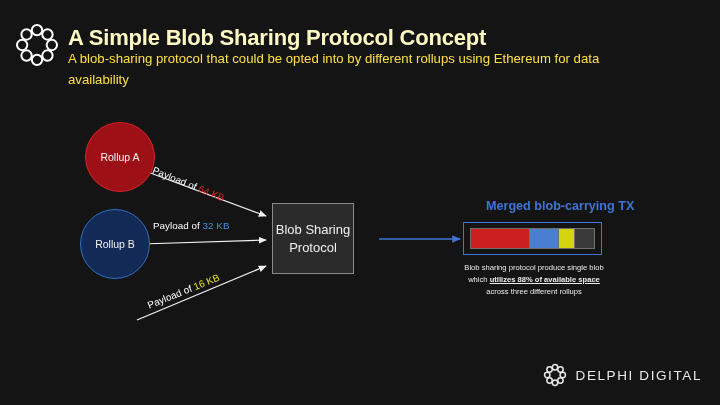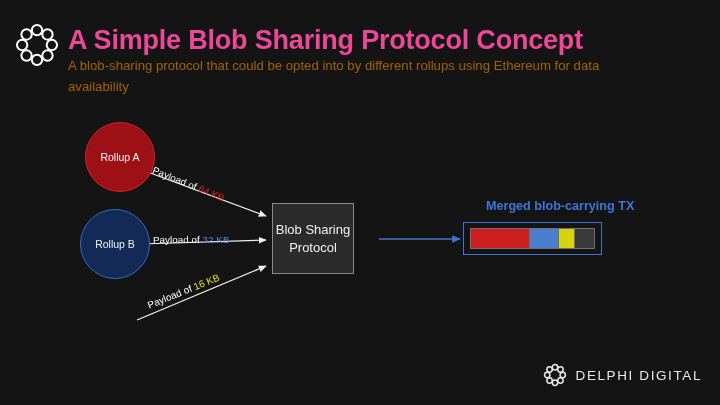--- a/index.html
+++ b/index.html
@@ -24,34 +24,34 @@
     position: absolute;
     left: 14px;
     top: 22px;
     width: 46px;
     height: 46px;
   }
   #page-title {
     position: absolute;
     left: 68px;
     top: 25px;
-    font-size: 27px;
+    font-size: 22px;
     font-weight: bold;
     letter-spacing: -0.2px;
-    color: #ec4899;
+    color: #fef9c3;
     white-space: nowrap;
   }
   #page-subtitle {
     position: absolute;
     left: 68px;
-    top: 55px;
+    top: 48px;
     width: 570px;
     font-size: 13.2px;
     line-height: 1.62;
-    color: #a16207;
+    color: #fde047;
     font-weight: normal;
   }
 
   
   .rollup {
     position: absolute;
     width: 70px;
     height: 70px;
     border-radius: 50%;
     display: flex;
@@ -112,21 +112,21 @@
     color: #ffffff;
     white-space: nowrap;
     letter-spacing: 0.05px;
   }
   #payload-a {
     left: 153px; top: 164px;
     transform: rotate(22deg);
     transform-origin: left center;
   }
   #payload-b {
-    left: 153px; top: 234px;
+    left: 153px; top: 220px;
   }
   #payload-c {
     left: 148px; top: 300px;
     transform: rotate(-22deg);
     transform-origin: left center;
   }
   .kb-red    { color: #e02020; }
   .kb-blue   { color: #4a8ce0; }
   .kb-yellow { color: #e5e32a; }
 
@@ -269,20 +269,25 @@
 
   <div id="blob-frame" style="border-color: rgb(63, 116, 214);">
     <div id="blob-bar">
         <div class="blob-seg" style="width: 48%; background: rgb(204, 31, 31);"></div>
         <div class="blob-seg" style="width: 24%; background: rgb(74, 127, 208);"></div>
         <div class="blob-seg" style="width: 12%; background: rgb(214, 212, 17);"></div>
         <div class="blob-seg" style="width: 16%; background: rgb(58, 58, 58);"></div>
       </div>
   </div>
 
+  <div id="blob-caption">
+    <span class="plain">Blob sharing protocol produce single blob</span><br>
+    <span class="plain">which </span><span class="underlined">utilizes 88% of available space</span><br>
+    <span class="plain">across three different rollups</span>
+  </div>
 
   <div id="footer-logo">
     <span id="footer-logo-mark">
       <svg viewBox="0 0 48 48" width="24" height="24" aria-hidden="true">
         <g fill="none" stroke="#e8e8e8" stroke-width="3">
           <circle cx="24" cy="8.5" r="5.4"></circle>
           <circle cx="34.9" cy="13" r="5.4"></circle>
           <circle cx="39.5" cy="24" r="5.4"></circle>
           <circle cx="34.9" cy="35" r="5.4"></circle>
           <circle cx="24" cy="39.5" r="5.4"></circle>

